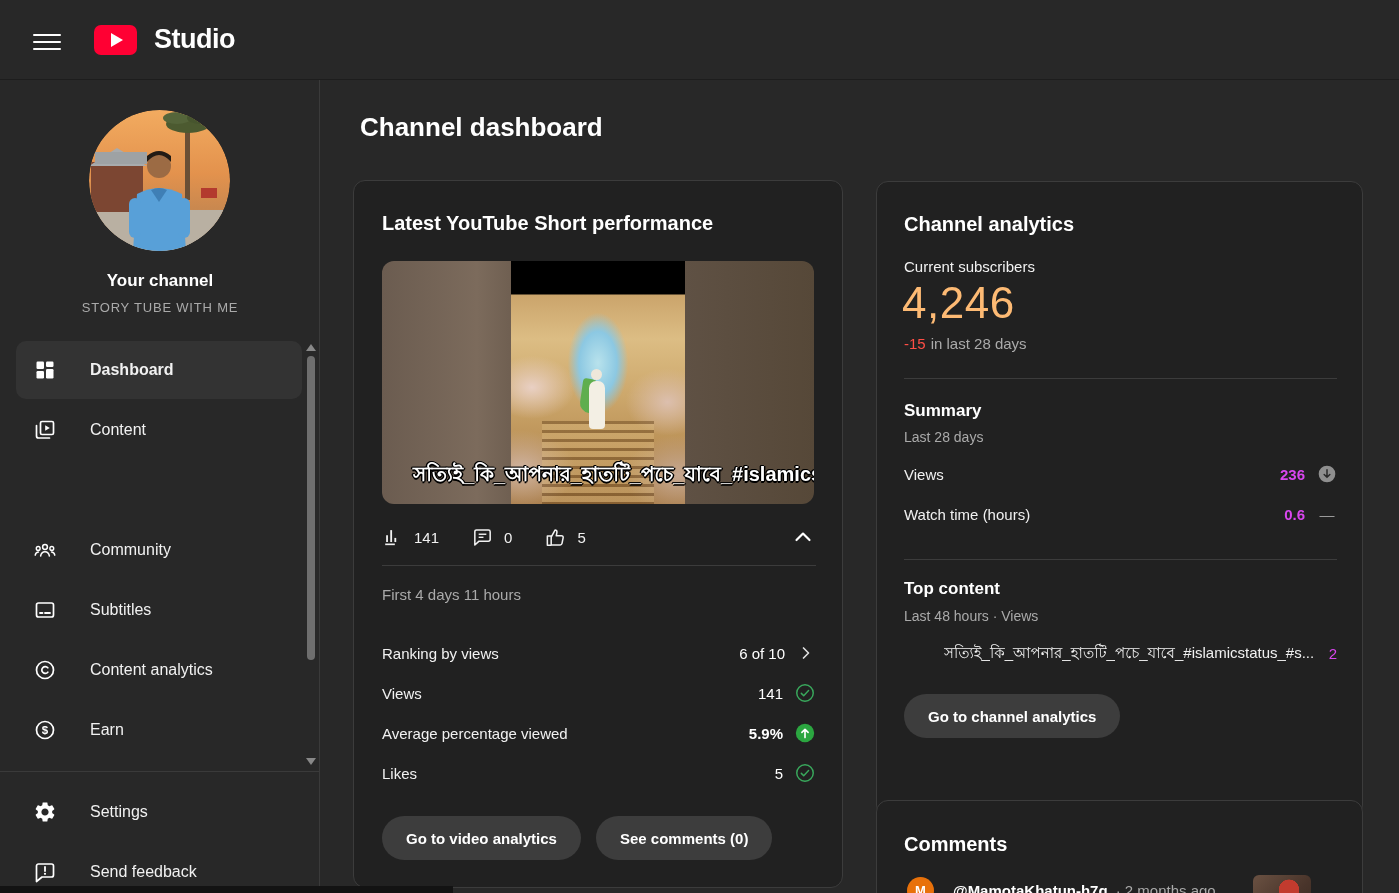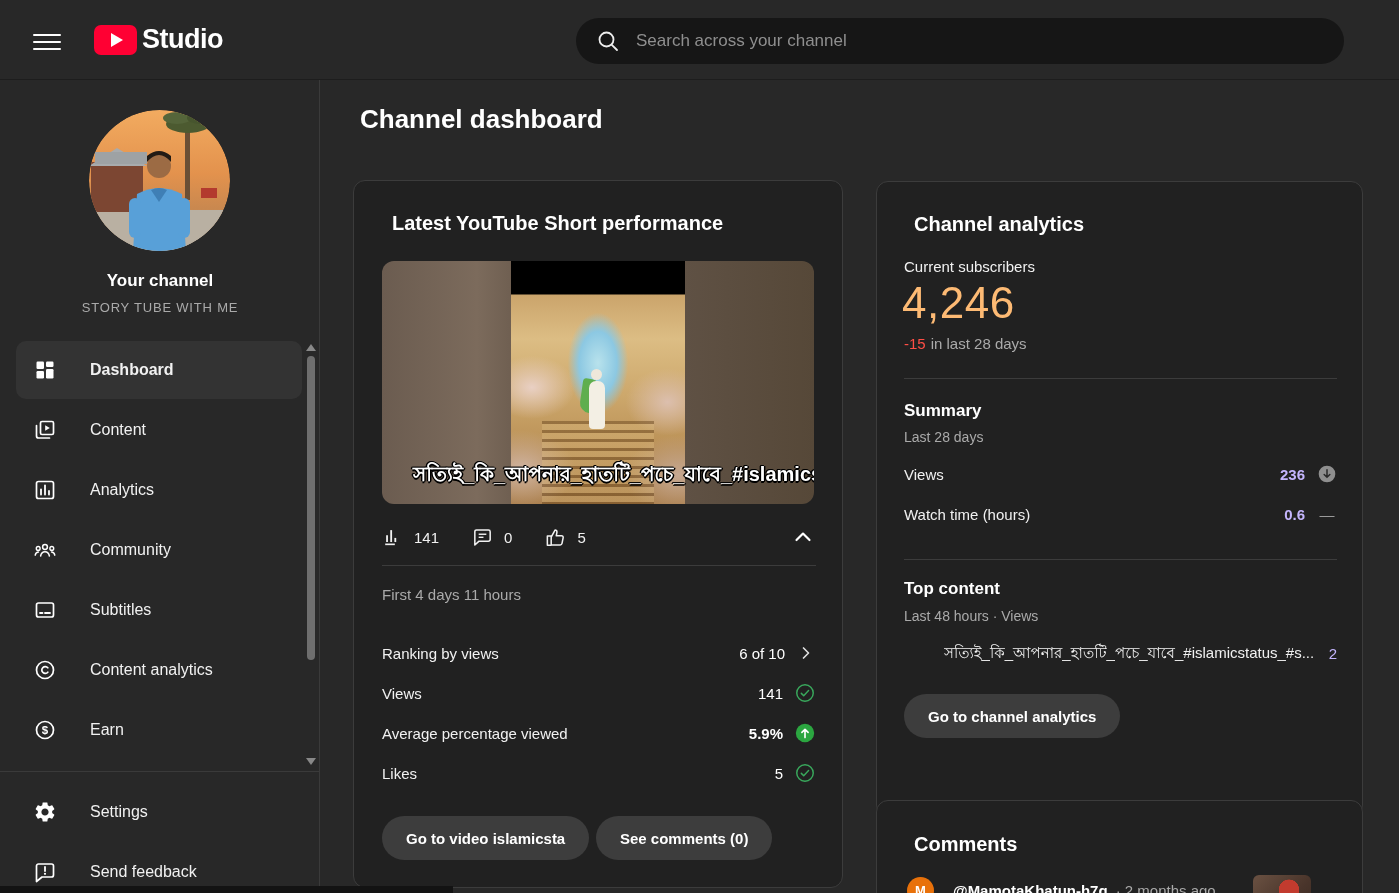--- a/index.html
+++ b/index.html
@@ -5,21 +5,21 @@
   * { margin:0; padding:0; box-sizing:border-box; }
   html,body { width:1399px; height:893px; background:#282828; overflow:hidden;
     font-family:"Liberation Sans", sans-serif; color:#fff; }
   #app { position:relative; width:1399px; height:893px; background:#282828; overflow:hidden; }
 
   
   .topbar { position:absolute; left:0; top:0; width:1399px; height:80px; background:#282828;
     border-bottom:1px solid #1d1d1d; z-index:5; }
   .hamburger { position:absolute; left:33px; top:29px; width:28px; height:22px; cursor:pointer; }
   .hamburger span { display:block; height:2.5px; background:#fff; margin:4.5px 0; border-radius:1px; }
-  .brand { position:absolute; left:94px; top:24px; display:flex; align-items:center; gap:5px; }
+  .brand { position:absolute; left:94px; top:24px; display:flex; align-items:center; gap:17px; }
   .play-badge { width:43px; height:30px; background:#f03; border-radius:7px; display:flex;
     align-items:center; justify-content:center; }
   .play-badge .tri { width:0; height:0; border-left:12px solid #fff; border-top:7.5px solid transparent;
     border-bottom:7.5px solid transparent; margin-left:3px; }
   .brand-text { font-size:27px; font-weight:bold; letter-spacing:-0.5px; color:#fff; }
   .searchbar { position:absolute; left:576px; top:18px; width:768px; height:46px; background:#161616;
     border-radius:23px; display:flex; align-items:center; padding:0 10px 0 20px; }
   .searchbar input { flex:1; background:transparent; border:none; outline:none; color:#eee;
     font-size:17px; margin-left:16px; font-family:"Liberation Sans",sans-serif; }
   .searchbar input::placeholder { color:#8f8f8f; }
@@ -41,23 +41,23 @@
   .mi-icon { width:24px; height:24px; flex:0 0 24px; }
   .side-divider { position:absolute; left:0; top:691px; width:319px; height:1px; background:#3a3a3a; }
   .side-scroll-thumb { position:absolute; left:307px; top:276px; width:8px; height:304px;
     background:#6e6e6e; border-radius:4px; }
   .scroll-arrow { position:absolute; left:306px; width:0; height:0;
     border-left:5px solid transparent; border-right:5px solid transparent; }
   .scroll-arrow.up { top:264px; border-bottom:7px solid #888; }
   .scroll-arrow.down { top:678px; border-top:7px solid #888; }
 
   
-  .page-title { position:absolute; left:360px; top:104px; font-size:26px; font-weight:bold;text-align:right; }
+  .page-title { position:absolute; left:360px; top:112px; font-size:26px; font-weight:bold;text-align:right; }
   .card { position:absolute; background:#212121; border:1px solid #3c3c3c; border-radius:12px; }
-  .card-title { position:absolute; left:28px; top:31px; font-size:20px; font-weight:bold;margin-left:10px; }
+  .card-title { position:absolute; left:28px; top:31px; font-size:20px; font-weight:bold; }
 
   
   #short-card { left:353px; top:180px; width:490px; height:708px; }
   .thumb { position:absolute; left:28px; top:80px; width:432px; height:243px; border-radius:12px;
     overflow:hidden; background:linear-gradient(90deg,#6b5c50 0%,#7c6b5c 22%,#6f5f51 30%,
       #5f5144 70%,#564838 100%); }
   .thumb .strip { position:absolute; left:129px; top:0; width:174px; height:243px;
     background:
       linear-gradient(180deg,#000 0px,#000 33px,rgba(0,0,0,0) 34px),
       radial-gradient(ellipse 42px 70px at 50% 42%, #b8e2ec 0%, #8cc8e2 45%, rgba(140,200,226,0) 72%),
@@ -99,21 +99,21 @@
     letter-spacing:0.5px; color:#fdba74; }
   .subs-delta { position:absolute; left:27px; top:153px; font-size:15px; }
   .subs-delta .neg { color:#ff4e45; }
   .subs-delta .suffix { color:#aaa; margin-left:5px; }
   .a-divider { position:absolute; left:27px; width:433px; height:1px; background:#3c3c3c; }
   .sect-title { position:absolute; left:27px; font-size:17px; font-weight:bold; }
   .sect-sub { position:absolute; left:27px; font-size:14px; color:#aaa; }
   .a-row { position:absolute; left:27px; width:433px; display:flex; align-items:center; height:26px; }
   .a-row .a-label { font-size:15px; color:#f1f1f1; }
   .a-row .a-right { margin-left:auto; display:flex; align-items:center; gap:12px; }
-  .a-row .a-value { font-size:15px; font-weight:bold; color:#c4b5fd; }
+  .a-row .a-value { font-size:15px; font-weight:bold; color:#d946ef; }
   .dash-ind { color:#9a9a9a; font-size:15px; width:20px; text-align:center; }
   .tc-title { font-size:15px; color:#f1f1f1; white-space:nowrap; overflow:hidden;
     text-overflow:ellipsis; max-width:400px;margin-left:40px; }
 
   
   #comments-card { left:876px; top:800px; width:487px; height:160px; }
   .comment-row { position:absolute; left:30px; top:76px; width:430px; display:flex; align-items:center; }
   .c-avatar { width:27px; height:27px; border-radius:50%; background:#e8710a; color:#fff; font-size:13px;
     font-weight:bold; display:flex; align-items:center; justify-content:center; flex:0 0 27px; }
   .c-author { font-size:15px; font-weight:bold; margin-left:19px; }
@@ -136,27 +136,20 @@
     <div class="hamburger">
       <span></span>
         <span></span>
         <span></span>
     </div>
     <div class="brand">
       <div class="play-badge">
           <div class="tri"></div>
         </div>
       <div class="brand-text">Studio</div>
-    </div>
-    <div class="searchbar">
-      <svg width="24" height="24" viewBox="0 0 24 24">
-        <circle cx="10.5" cy="10.5" r="7" stroke="#eee" stroke-width="1.8" fill="none"></circle>
-        <line x1="15.8" y1="15.8" x2="21" y2="21" stroke="#eee" stroke-width="1.8" stroke-linecap="round"></line>
-      </svg>
-      <input type="text" placeholder="Search across your channel" style="">
     </div>
   </div>
 
   <div class="sidebar">
     <div class="avatar-wrap">
       <svg width="141" height="141" viewBox="0 0 141 141">
         <defs>
           <linearGradient id="sky" x1="0" y1="0" x2="0" y2="1">
             <stop offset="0" stop-color="#f2ab60"></stop>
               <stop offset="0.45" stop-color="#e3924d"></stop>
@@ -200,29 +193,20 @@
       <span class="mi-label">Dashboard</span>
     </div>
     <div class="menu-item" style="top:321px">
       <svg class="mi-icon" viewBox="0 0 24 24">
         <rect x="7.5" y="3.5" width="13" height="13" rx="1.5" stroke="#fff" stroke-width="1.7" fill="none"></rect>
         <path d="M3.5 7.5v10.5a2 2 0 0 0 2 2h11" stroke="#fff" stroke-width="1.7" fill="none" stroke-linecap="round"></path>
         <path d="M12.2 7.2l4.6 2.8-4.6 2.8z" fill="#fff"></path>
       </svg>
       <span class="mi-label">Content</span>
     </div>
-    <div class="menu-item" style="top:381px">
-      <svg class="mi-icon" viewBox="0 0 24 24">
-        <rect x="3.5" y="3.5" width="17" height="17" rx="2" stroke="#fff" stroke-width="1.7" fill="none"></rect>
-        <line x1="8" y1="16.5" x2="8" y2="11.5" stroke="#fff" stroke-width="1.8" stroke-linecap="round"></line>
-        <line x1="12" y1="16.5" x2="12" y2="7.5" stroke="#fff" stroke-width="1.8" stroke-linecap="round"></line>
-        <line x1="16" y1="16.5" x2="16" y2="13" stroke="#fff" stroke-width="1.8" stroke-linecap="round"></line>
-      </svg>
-      <span class="mi-label">Analytics</span>
-    </div>
     <div class="menu-item" style="top:441px">
       <svg class="mi-icon" viewBox="0 0 24 24">
         <circle cx="12" cy="9" r="2.4" stroke="#fff" stroke-width="1.5" fill="none"></circle>
         <path d="M7.6 18c.5-2.6 2.2-4.2 4.4-4.2s3.9 1.6 4.4 4.2" stroke="#fff" stroke-width="1.5" fill="none" stroke-linecap="round"></path>
         <circle cx="5.2" cy="10.4" r="1.9" stroke="#fff" stroke-width="1.4" fill="none"></circle>
         <path d="M2.2 17.2c.4-2 1.6-3.2 3.3-3.2" stroke="#fff" stroke-width="1.4" fill="none" stroke-linecap="round"></path>
         <circle cx="18.8" cy="10.4" r="1.9" stroke="#fff" stroke-width="1.4" fill="none"></circle>
         <path d="M21.8 17.2c-.4-2-1.6-3.2-3.3-3.2" stroke="#fff" stroke-width="1.4" fill="none" stroke-linecap="round"></path>
       </svg>
       <span class="mi-label">Community</span>
@@ -348,21 +332,21 @@
       <span class="m-label">Likes</span>
       <span class="m-right">
         <span class="m-value">5</span>
         <svg width="22" height="22" viewBox="0 0 24 24">
           <circle cx="12" cy="12" r="9" stroke="#39a85c" stroke-width="1.6" fill="none"></circle>
           <path d="M8 12.4l2.6 2.6 5.3-5.6" stroke="#39a85c" stroke-width="1.6" fill="none" stroke-linecap="round" stroke-linejoin="round"></path>
         </svg>
       </span>
     </div>
 
-    <button class="pill-btn" style="left:28px; top:635px;">Go to video islamicsta</button>
+    <button class="pill-btn" style="left:28px; top:635px;">Go to video analytics</button>
     <button class="pill-btn" style="left:242px; top:635px;">See comments (0)</button>
   </div>
 
   <div class="card" id="analytics-card">
     <div class="card-title" style="left:27px">Channel analytics</div>
     <div class="subs-label">Current subscribers</div>
     <div class="subs-value">4,246</div>
     <div class="subs-delta">
       <span class="neg">-15</span><span class="suffix">in last 28 days</span>
     </div>

